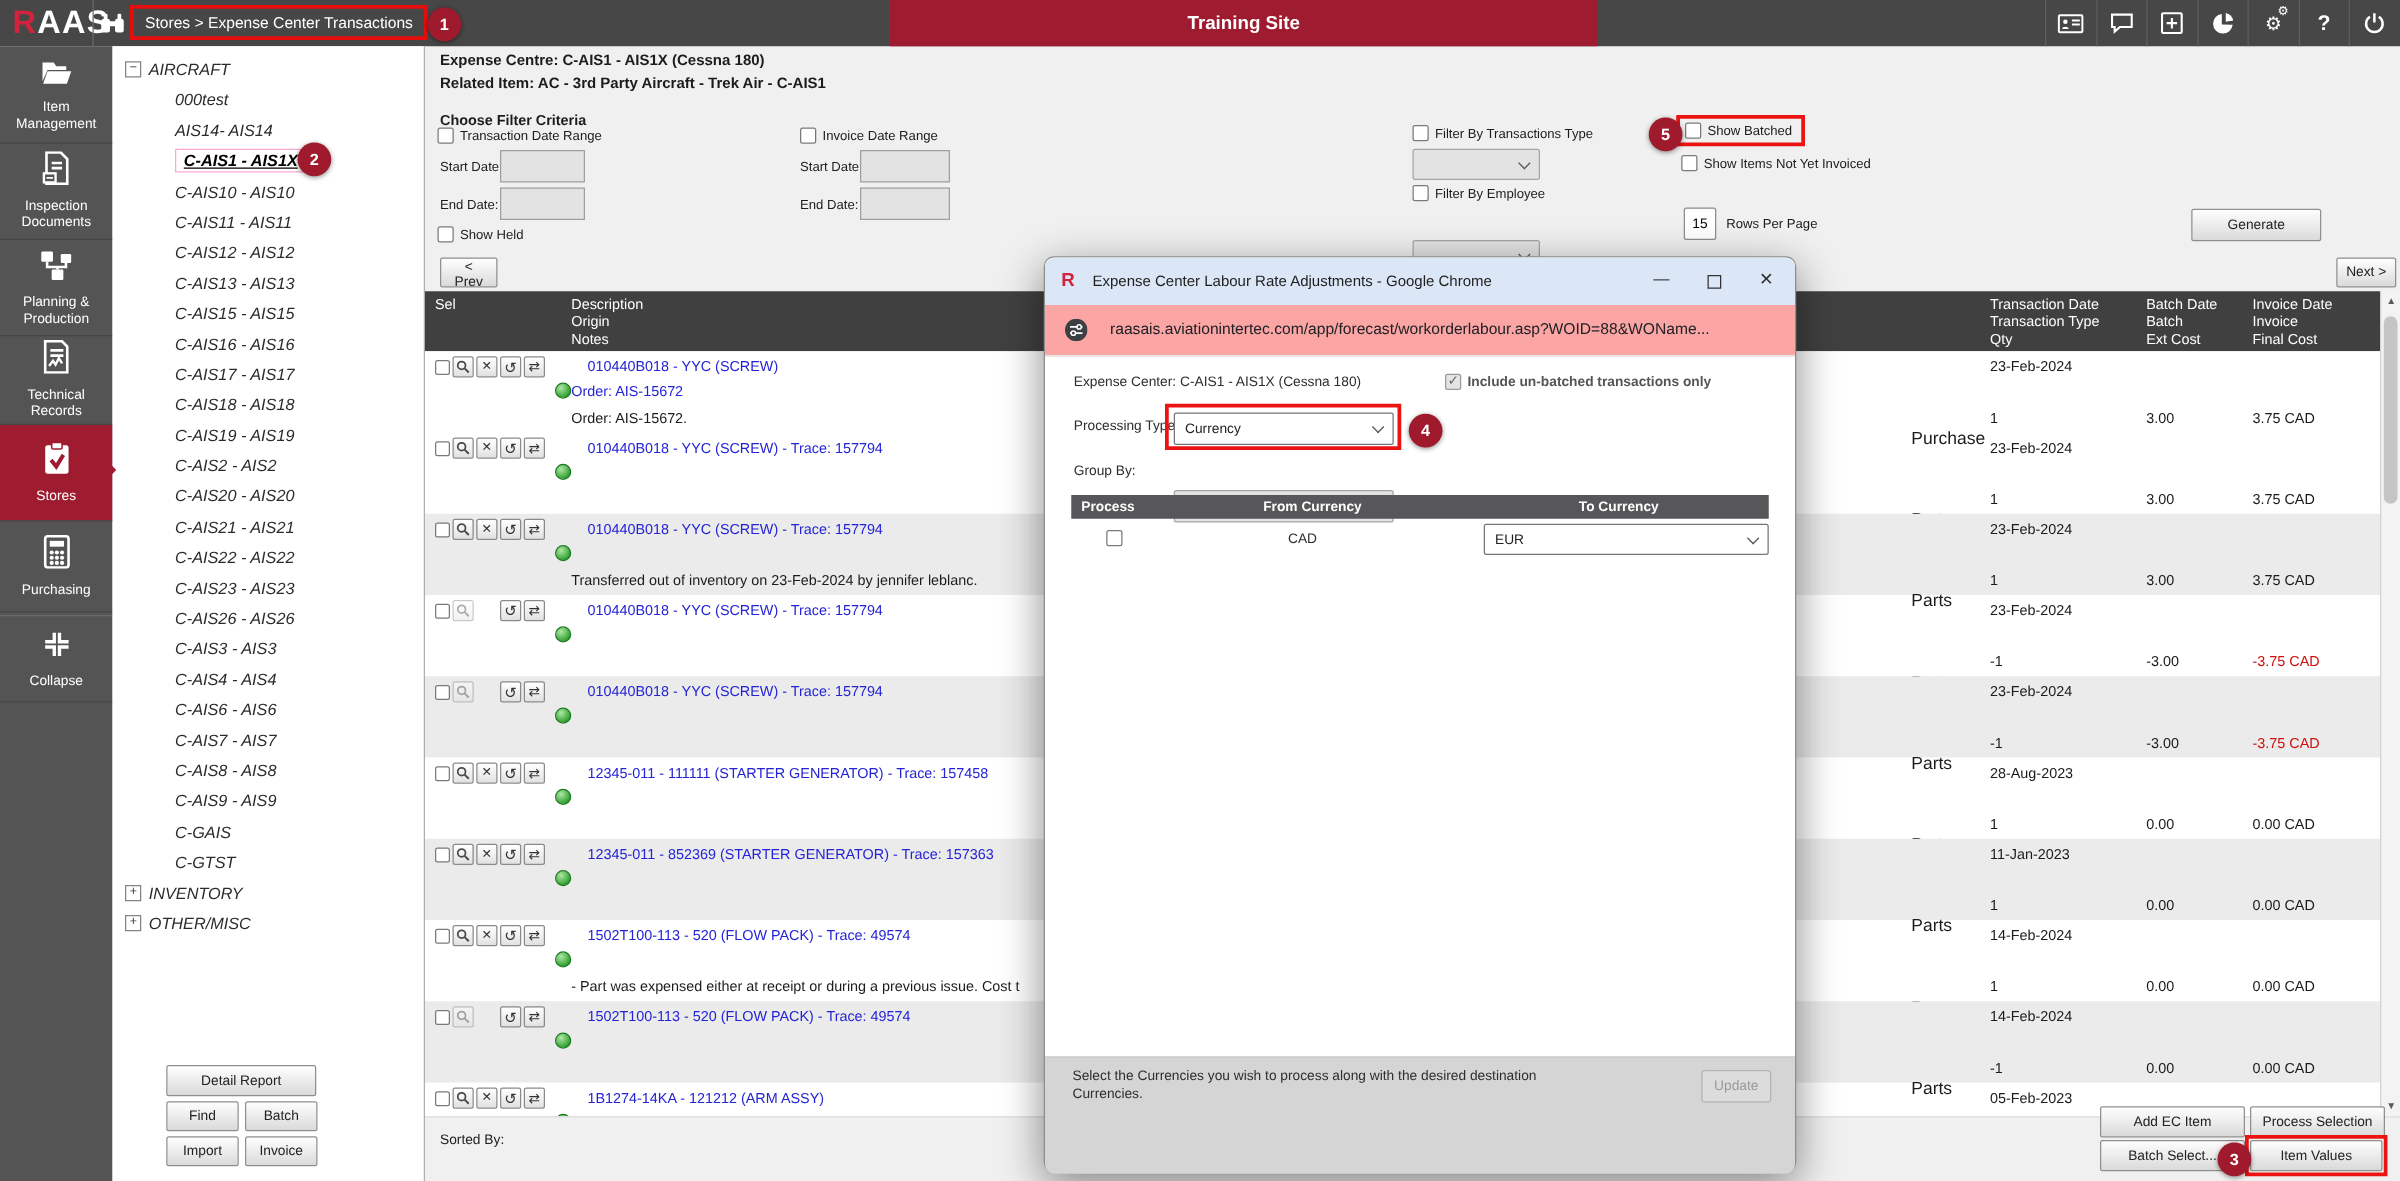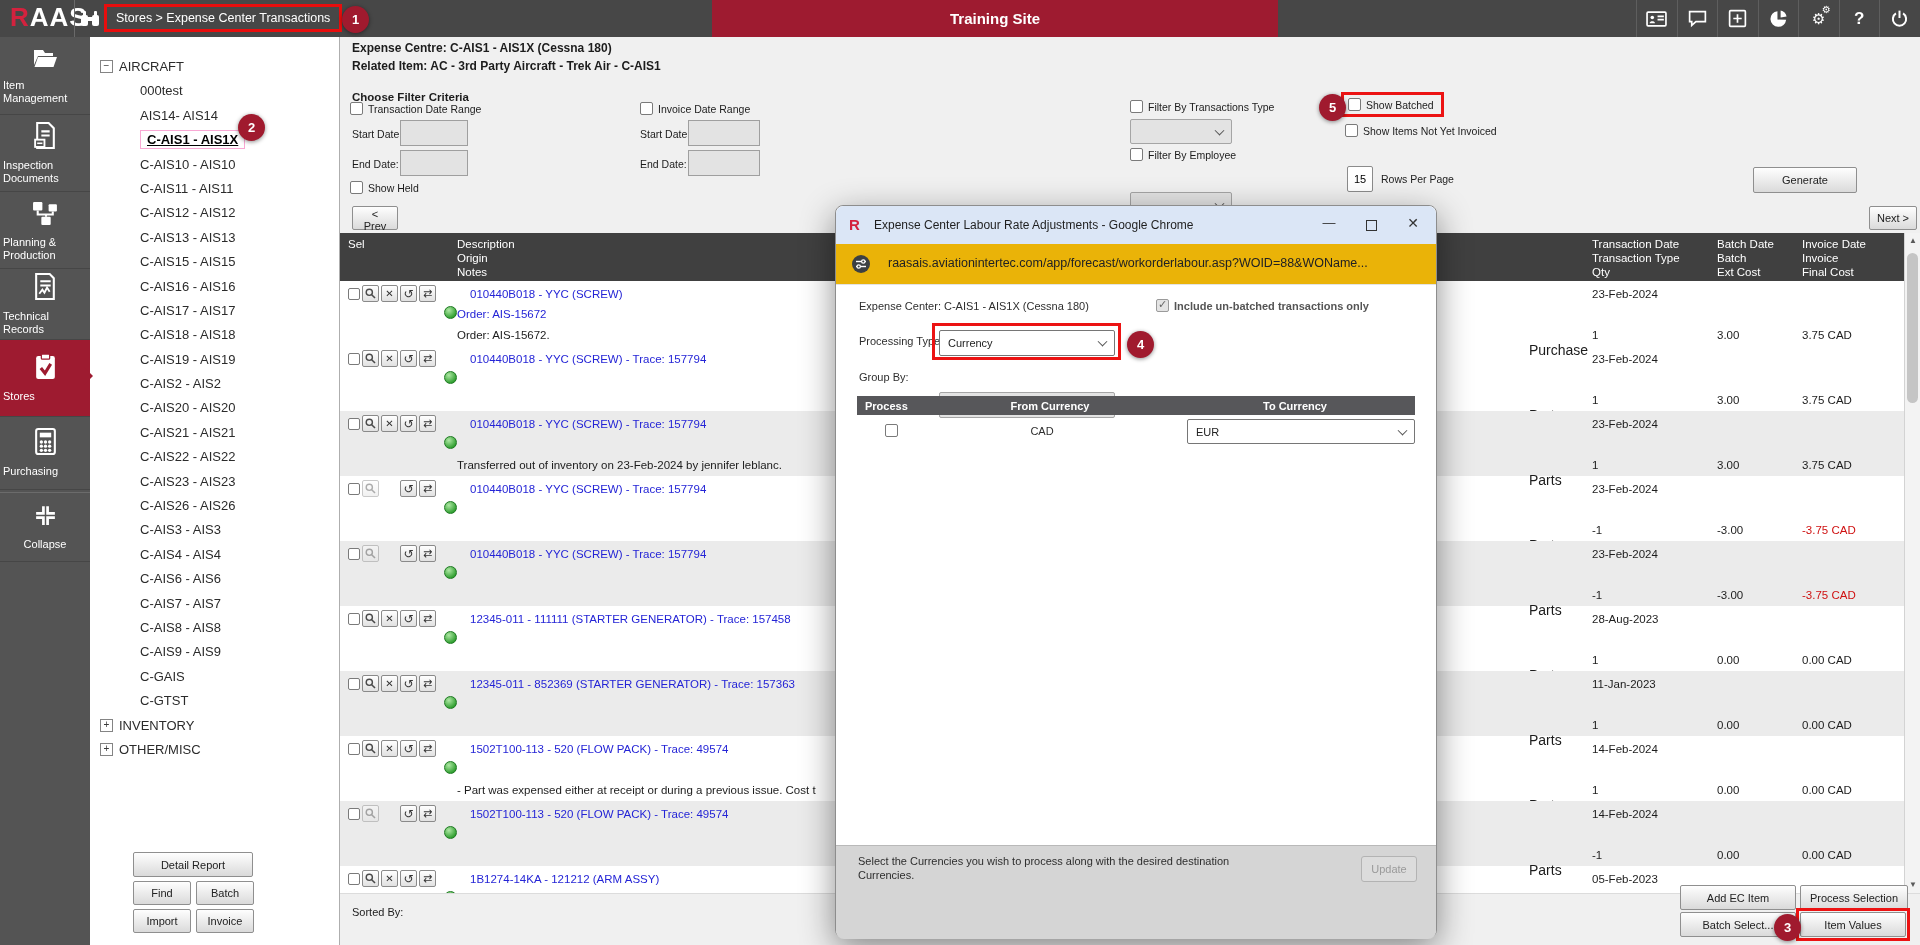--- a/index.html
+++ b/index.html
@@ -15,27 +15,27 @@
   #crumb{color:#fff;font-size:12.5px;white-space:nowrap;}
   #banner{position:absolute;left:712px;top:0;width:566px;height:37px;background:#9e1b30;color:#fff;
           font-size:15px;font-weight:bold;text-align:center;line-height:37px;}
   #topicons{position:absolute;left:1636px;top:0;width:284px;height:37px;display:flex;}
   .topcell{width:40.5px;height:37px;border-left:1px solid #5e5e5e;display:flex;align-items:center;justify-content:center;box-sizing:border-box;cursor:pointer;}
   .topcell .glyph{color:#fff;font-size:16px;font-weight:bold;}
   
   #sidebar{position:absolute;left:0;top:37px;width:90px;height:908px;background:#545454;}
   .sbcell{width:90px;box-sizing:border-box;border-bottom:1px solid #464646;display:flex;flex-direction:column;
           align-items:center;justify-content:center;color:#fff;cursor:pointer;}
-  .sbcell .lbl{font-size:11px;line-height:13px;margin-top:6px;}
+  .sbcell .lbl{font-size:11px;line-height:13px;text-align:center;margin-top:6px;}
   .sbcell.active{background:#9e1b30;}
   #storesArrow{position:absolute;left:84px;top:367px;width:0;height:0;border-top:9px solid transparent;
                border-bottom:9px solid transparent;border-left:9px solid #9e1b30;z-index:6;}
   
   #treepanel{position:absolute;left:90px;top:37px;width:250px;height:908px;background:#fff;border-right:1px solid #aeaeae;box-sizing:border-box;}
-  #tree{padding-top:18px;}
+  #tree{padding-top:7px;font-style:italic;}
   .trow{height:24.4px;line-height:24.4px;font-size:13px;color:#2b2b2b;white-space:nowrap;cursor:pointer;}
   .pmbox{display:inline-block;width:11px;height:11px;border:1px solid #848484;background:#fff;color:#3a3a3a;
          font-size:10px;line-height:10px;text-align:center;vertical-align:middle;margin:0 6px 2px 10px;}
   .tchild{padding-left:50px;}
   .tsel{border:1px solid #f9a8d4;padding:1px 6px;font-weight:bold;text-decoration:underline;color:#000;}
   
   .btn{background:linear-gradient(#fefefe,#dadada);border:1px solid #8f8f8f;border-radius:2px;
        font-size:11px;color:#222;text-align:center;cursor:pointer;box-sizing:border-box;}
   .cb{width:13px;height:13px;background:#fff;border:1px solid #7a7a7a;border-radius:2px;display:inline-block;
       box-sizing:border-box;flex:none;cursor:pointer;position:relative;}
@@ -77,21 +77,21 @@
   
   #sbar{position:absolute;left:1904px;top:233px;width:16px;height:660px;background:#f3f3f3;border-left:1px solid #d3d3d3;box-sizing:border-box;}
   .sarrow{position:absolute;left:0;width:16px;height:16px;color:#5a5a5a;font-size:8px;text-align:center;line-height:16px;cursor:pointer;}
   #sthumb{position:absolute;left:2px;top:20px;width:11px;height:150px;background:#c5c5c5;border-radius:6px;cursor:pointer;}
   
   #botbar{position:absolute;left:340px;top:893px;width:1580px;height:52px;background:#f0f0f0;border-top:1px solid #dcdcdc;}
   
   #popup{position:absolute;left:835px;top:205px;width:602px;height:733px;background:#fff;border:1px solid #8d8d8d;
          border-radius:8px;box-shadow:0 10px 34px rgba(0,0,0,.45);z-index:20;box-sizing:border-box;}
   #ptitle{position:absolute;left:0;top:0;width:100%;height:38px;background:#dbe6f6;border-radius:8px 8px 0 0;}
-  #purl{position:absolute;left:0;top:38px;width:100%;height:40px;background:#eab308;border-bottom:1px solid #e3e3e3;}
+  #purl{position:absolute;left:0;top:38px;width:100%;height:40px;background:#fca5a5;border-bottom:1px solid #e3e3e3;}
   #pfoot{position:absolute;left:0;top:639px;width:100%;height:93px;background:#d5d5d5;border-top:1px solid #b9b9b9;border-radius:0 0 8px 8px;}
   .wctl{position:absolute;top:9px;width:30px;height:22px;text-align:center;color:#333;cursor:pointer;}
   .ptext{font-size:11px;color:#2e2e2e;}
   
   .anncircle{position:absolute;width:27px;height:27px;border-radius:50%;background:#a01a2e;color:#fff;
              font-size:13px;font-weight:bold;display:flex;align-items:center;justify-content:center;
              box-shadow:0 1px 4px rgba(0,0,0,.45);z-index:60;}
   .annbox{position:absolute;border:3px solid #ec1313;z-index:55;pointer-events:none;}
 </style>
 </head>

